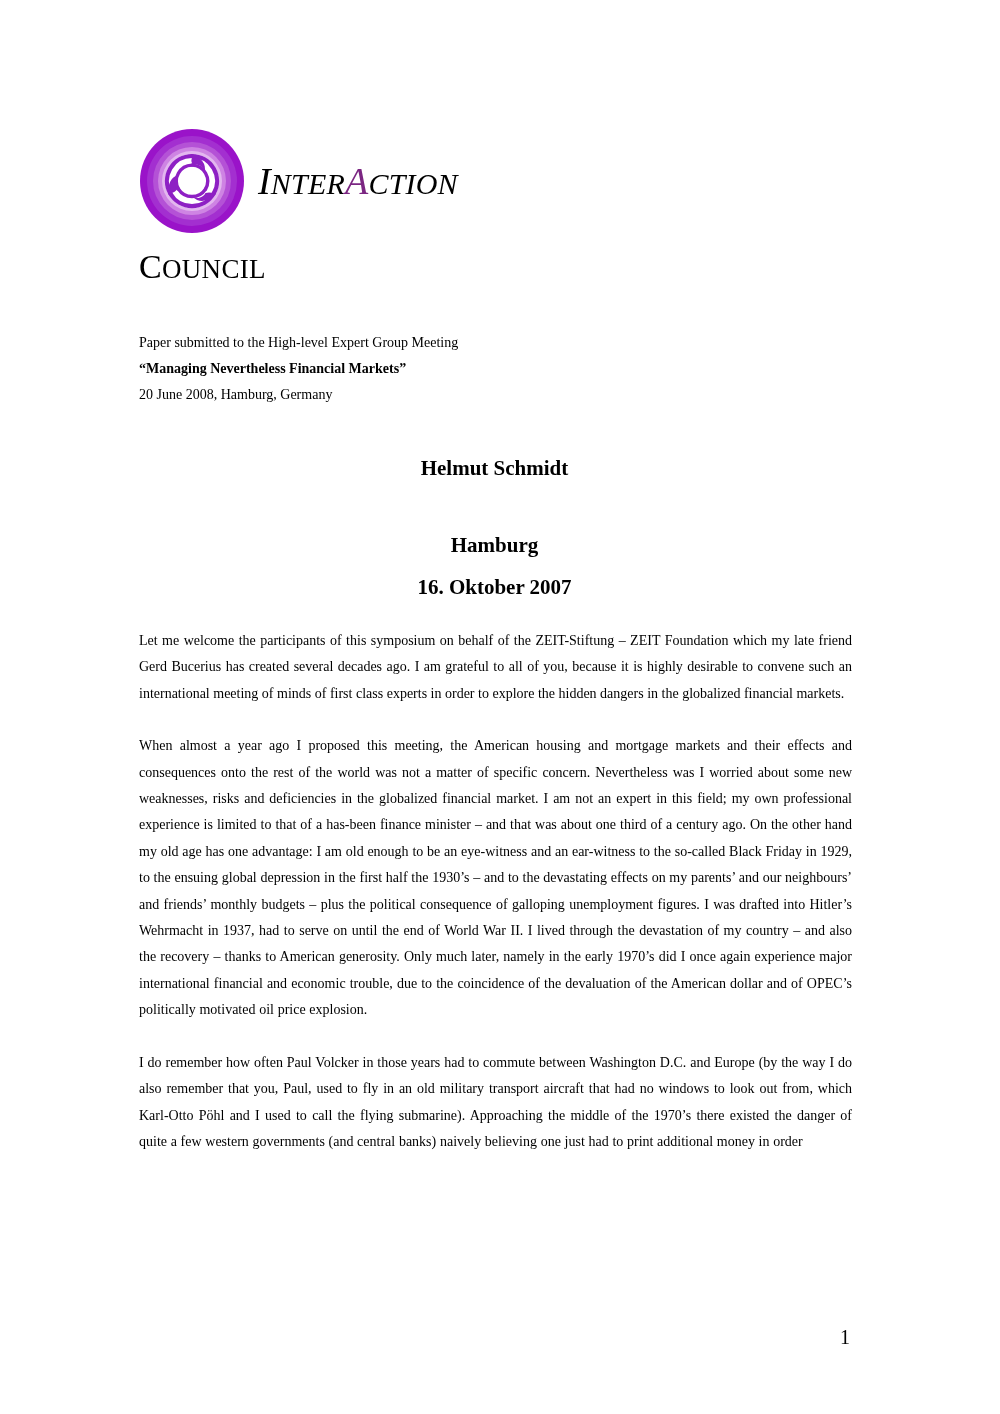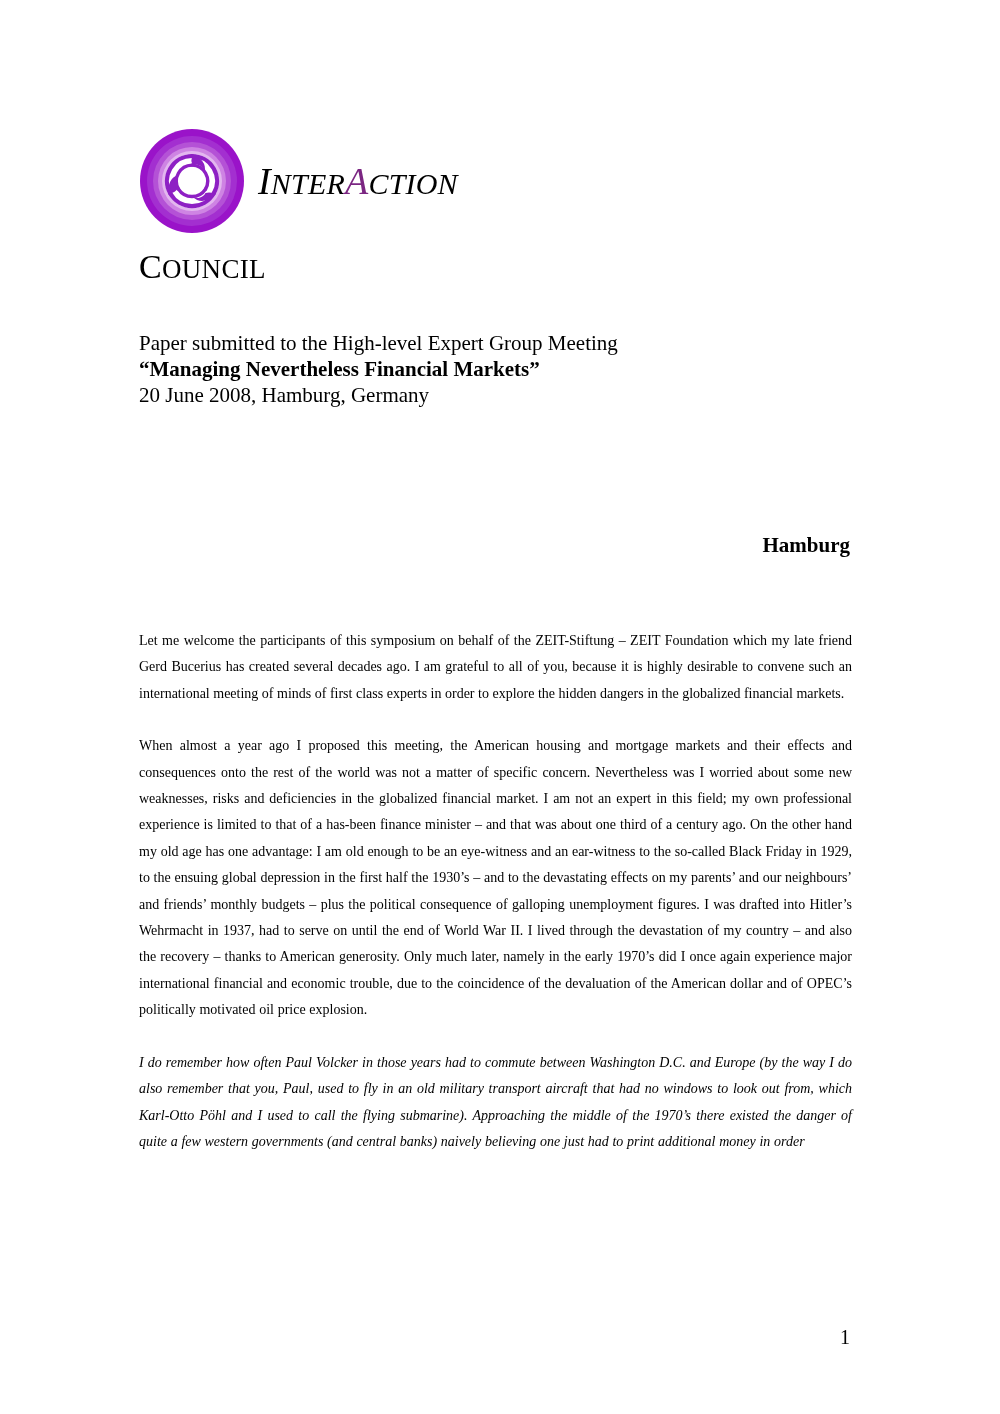--- a/index.html
+++ b/index.html
@@ -60,21 +60,21 @@
   .org-sub .cap {
     font-size: 34px;
   }
 
   
   .meta {
     position: absolute;
     left: 139px;
     top: 330px;
     width: 711px;
-    font-size: 21px;
+    font-size: 14px;
     line-height: 26px;
   }
   .meta .bold {
     font-weight: bold;
   }
 
   
   .author {
     position: absolute;
     left: 139px;
@@ -85,21 +85,21 @@
     font-weight: bold;
     line-height: 26px;
   }
 
   
   .placedate {
     position: absolute;
     left: 139px;
     top: 524px;
     width: 711px;
-    text-align: right;
+    text-align: center;
     font-size: 21px;
     font-weight: bold;
     line-height: 42px;
   }
 
   
   .body-text {
     position: absolute;
     left: 139px;
     top: 628px;
@@ -107,21 +107,20 @@
     font-size: 14px;
     line-height: 26.4px;
     text-align: justify;
     text-justify: inter-word;
   }
   .body-text p {
     margin: 0 0 26px 0;
   }
   .body-text p:last-child {
     margin-bottom: 0;
-    font-style: italic;
   }
   .para-loose {
     word-spacing: 0.2px;
   }
 
   
   .page-number {
     position: absolute;
     left: 139px;
     top: 1325px;
@@ -178,23 +177,25 @@
       <span class="cap">C</span><span>OUNCIL</span>
     </div>
   </div>
 
   <div class="meta">
     <div>Paper submitted to the High-level Expert Group Meeting</div>
     <div class="bold">“Managing Nevertheless Financial Markets”</div>
     <div>20 June 2008, Hamburg, Germany</div>
   </div>
 
+  <div class="author">Helmut Schmidt</div>
 
   <div class="placedate">
     <div>Hamburg</div>
+    <div>16. Oktober 2007</div>
   </div>
 
   <div class="body-text">
     <p>Let me welcome the participants of this symposium on behalf of the ZEIT-Stiftung – ZEIT Foundation which my late friend Gerd Bucerius has created several decades ago. I am grateful to all of you, because it is highly desirable to convene such an international meeting of minds of first class experts in order to explore the hidden dangers in the globalized financial markets.</p>
     <p class="para-loose">When almost a year ago I proposed this meeting, the American housing and mortgage markets and their effects and consequences onto the rest of the world was not a matter of specific concern. Nevertheless was I worried about some new weaknesses, risks and deficiencies in the globalized financial market. I am not an expert in this field; my own professional experience is limited to that of a has-been finance minister – and that was about one third of a century ago. On the other hand my old age has one advantage: I am old enough to be an eye-witness and an ear-witness to the so-called Black Friday in 1929, to the ensuing global depression in the first half the 1930’s – and to the devastating effects on my parents’ and our neighbours’ and friends’ monthly budgets – plus the political consequence of galloping unemployment figures. I was drafted into Hitler’s Wehrmacht in 1937, had to serve on until the end of World War II. I lived through the devastation of my country – and also the recovery – thanks to American generosity. Only much later, namely in the early 1970’s did I once again experience major international financial and economic trouble, due to the coincidence of the devaluation of the American dollar and of OPEC’s politically motivated oil price explosion.</p>
     <p class="para-loose">I do remember how often Paul Volcker in those years had to commute between Washington D.C. and Europe (by the way I do also remember that you, Paul, used to fly in an old military transport aircraft that had no windows to look out from, which Karl-Otto Pöhl and I used to call the flying submarine). Approaching the middle of the 1970’s there existed the danger of quite a few western governments (and central banks) naively believing one just had to print additional money in order</p>
   </div>
 
   <div class="page-number">1</div>
 

